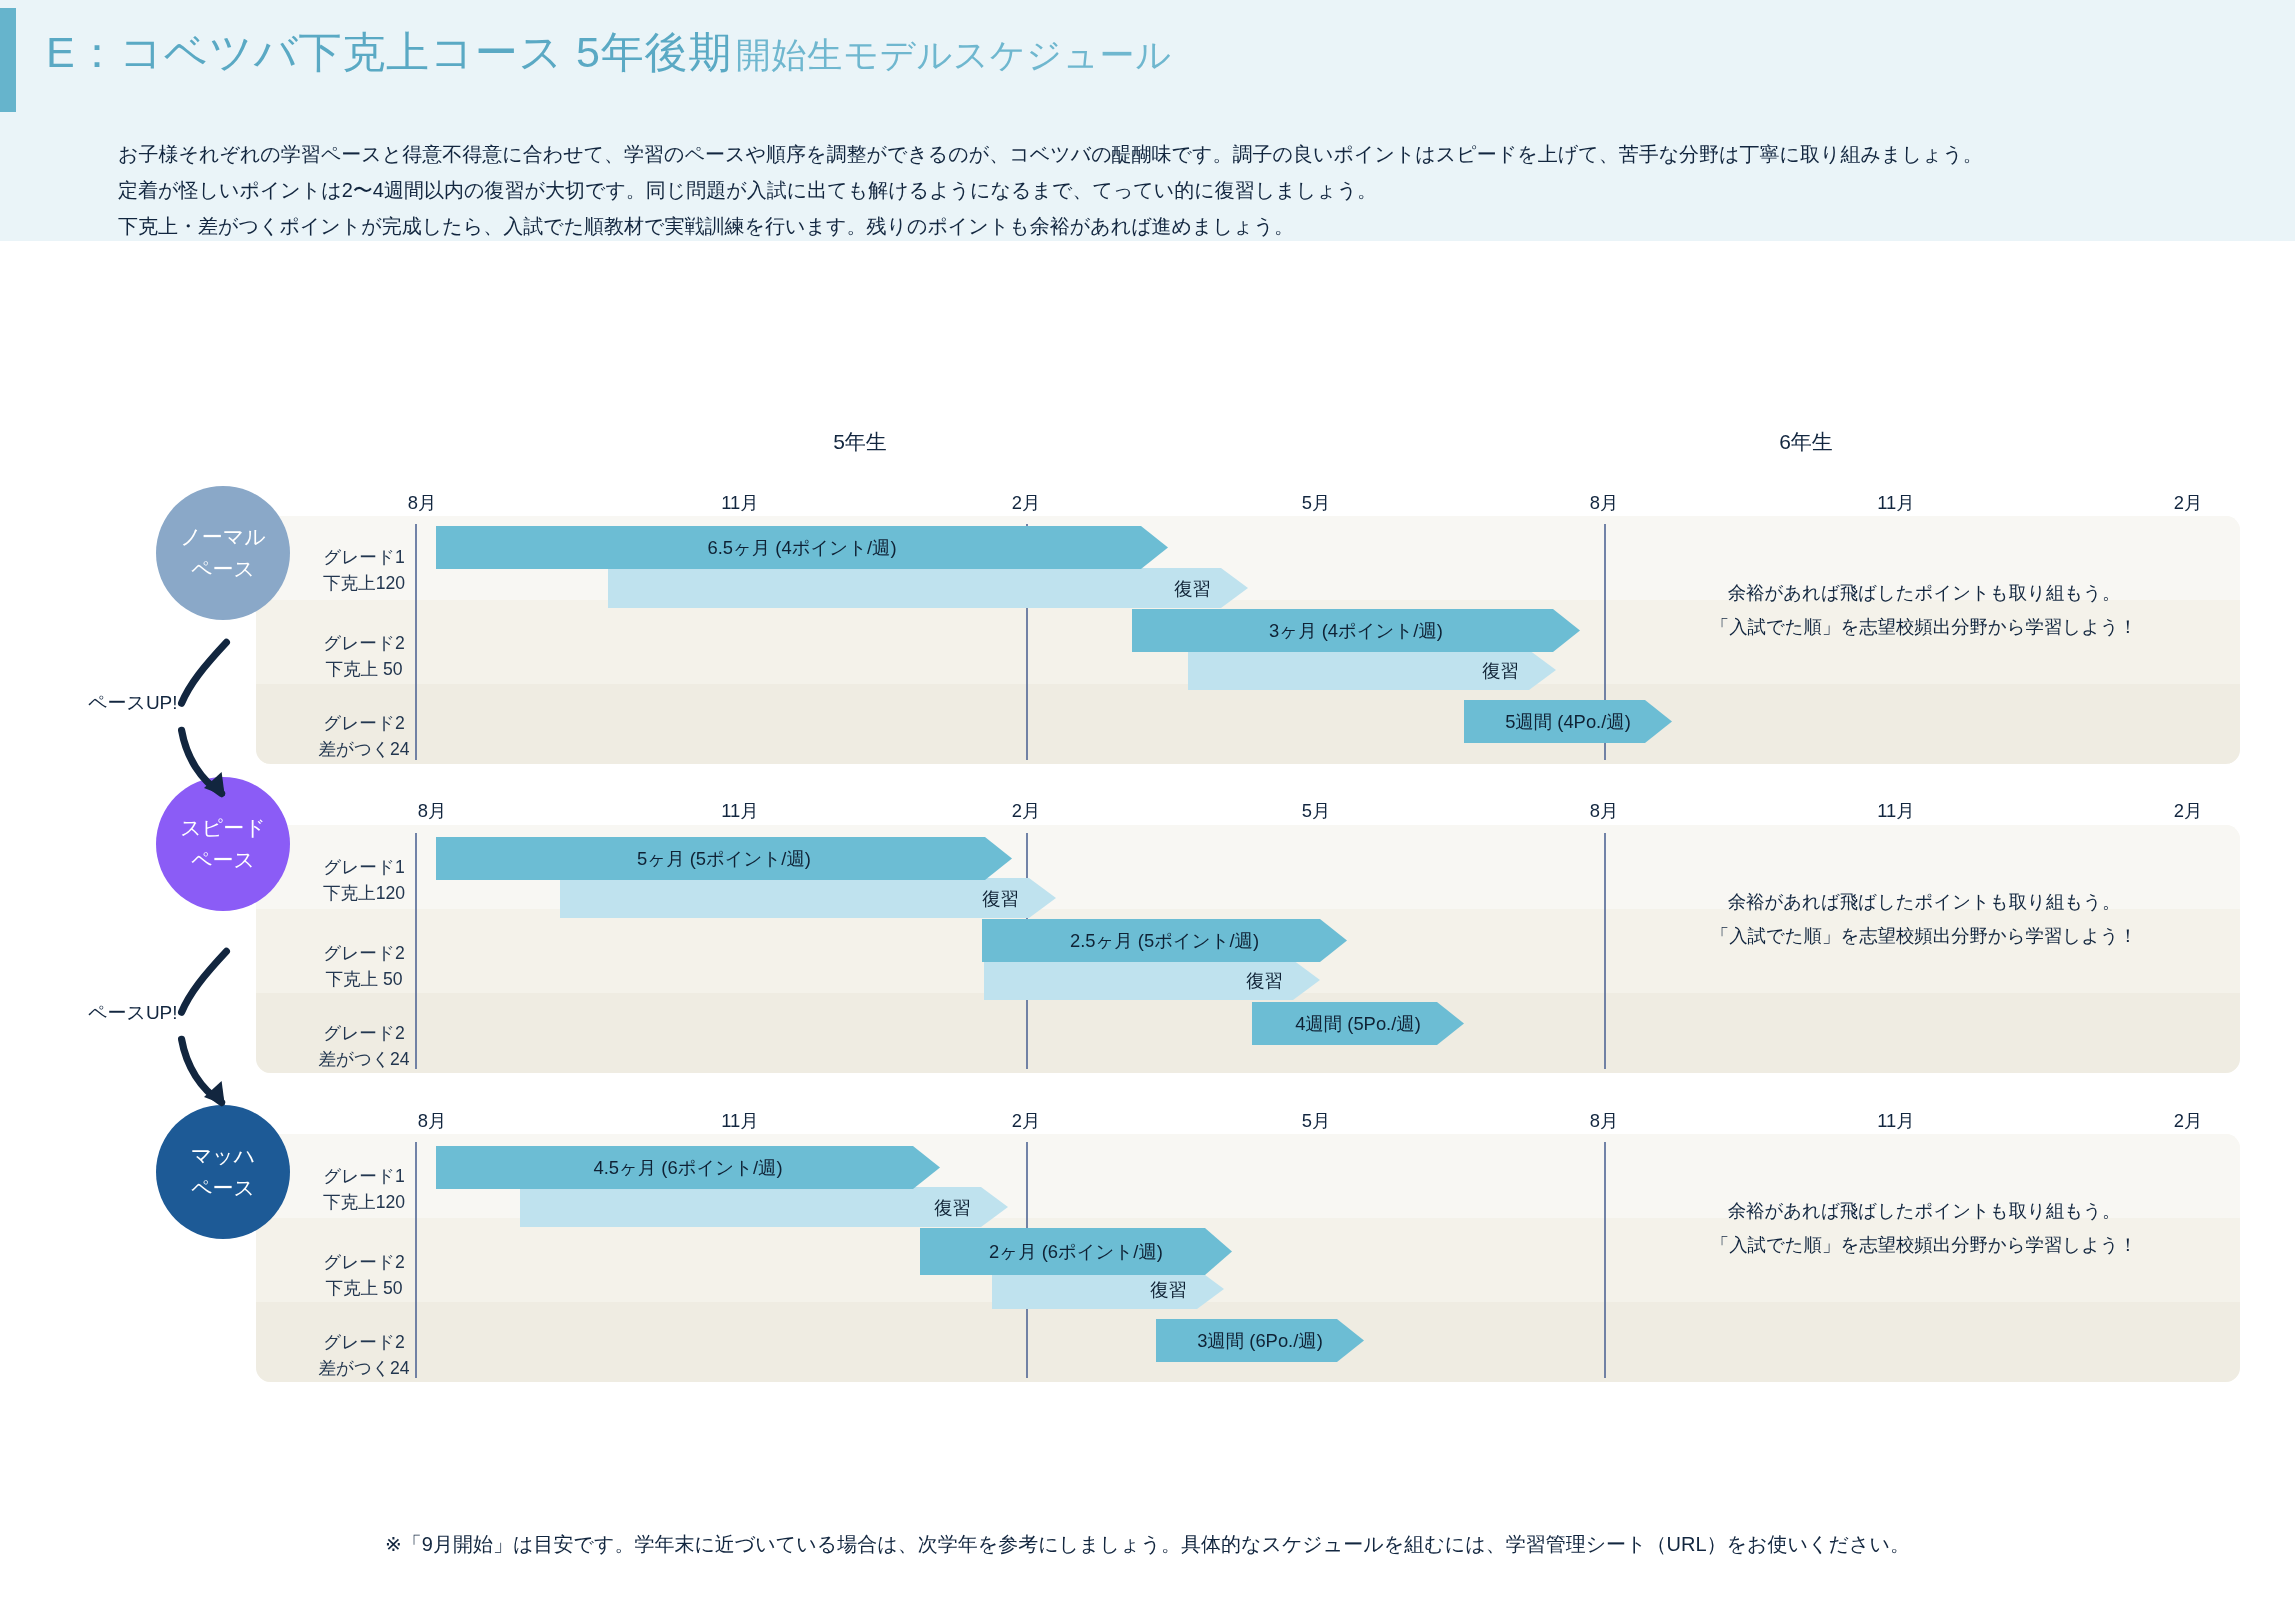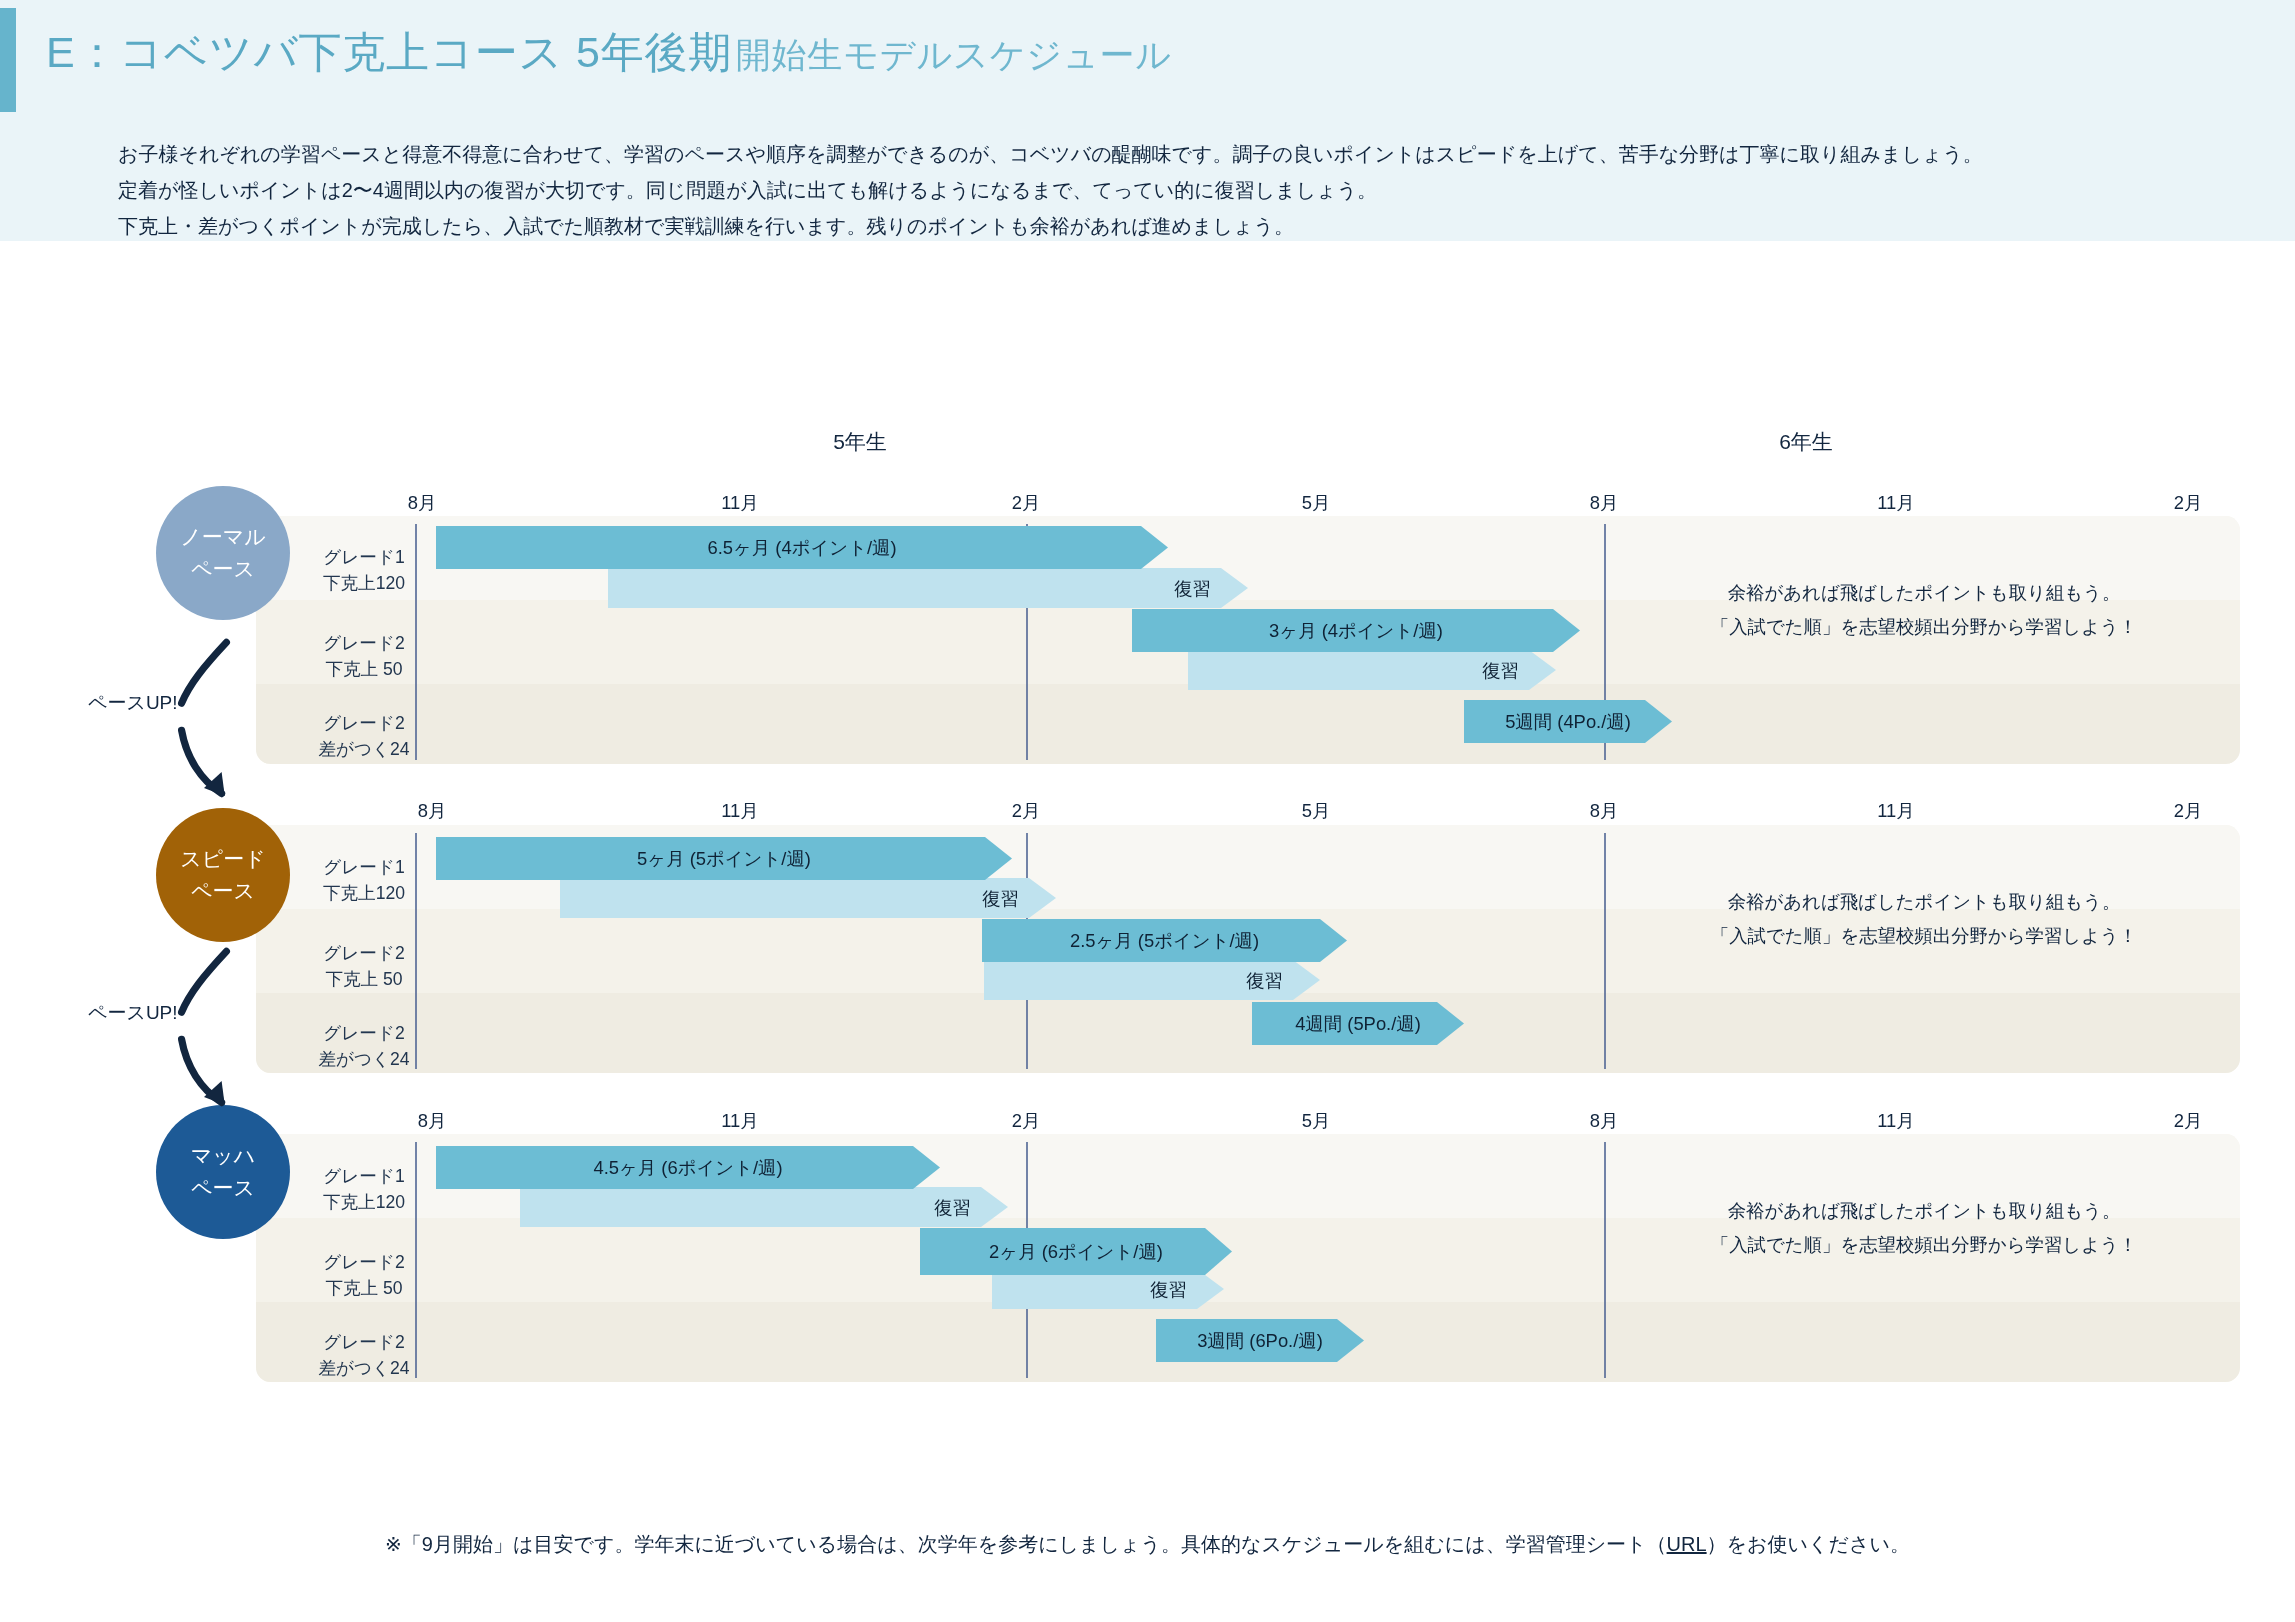--- a/index.html
+++ b/index.html
@@ -95,21 +95,21 @@
   .paceup{
     position:absolute;z-index:7;
   }
   .paceup-label{
     position:absolute;font-size:19px;color:#12263f;white-space:nowrap;z-index:8;
   }
   .footnote{
     position:absolute;left:50%;transform:translateX(-50%);
     bottom:64px;font-size:20px;color:#12263f;white-space:nowrap;
   }
-  .ul{text-decoration:underline;}
+  .ul{}
 </style>
 </head>
 <body>
 
 <div class="header-band">
   <div class="header-accent"></div>
   <div class="title-row">
     <span class="title-main">E：コベツバ下克上コース  5年後期</span>
     <span class="title-sub">開始生モデルスケジュール</span>
   </div>
@@ -177,21 +177,21 @@
   </div>
 
   <svg class="paceup" style="left:148px;top:300px;" width="104" height="164" viewBox="0 0 130 205">
     <path d="M98 8 C70 38, 52 60, 42 84" stroke="#12263f" stroke-width="9" fill="none" stroke-linecap="round"></path>
     <path d="M42 118 C48 152, 66 180, 92 197" stroke="#12263f" stroke-width="9" fill="none" stroke-linecap="round"></path>
     <path d="M96 200 L70 190 L92 170 Z" fill="#12263f"></path>
   </svg>
   <div class="paceup-label" style="left:88px;top:354px;">ペースUP!</div>
 
   <div class="section">
-    <div class="circle" style="left:156px;top:472px;width:134px;height:134px;background:#a16207;">
+    <div class="circle" style="left:156px;top:441px;width:134px;height:134px;background:#8b5cf6;">
       <span>スピード</span>
       <span>ペース</span>
     </div>
 
     <div class="month-label" style="left:432px;top:462px;">8月</div>
     <div class="month-label" style="left:740px;top:462px;">11月</div>
     <div class="month-label" style="left:1026px;top:462px;">2月</div>
     <div class="month-label" style="left:1316px;top:462px;">5月</div>
     <div class="month-label" style="left:1604px;top:462px;">8月</div>
     <div class="month-label" style="left:1896px;top:462px;">11月</div>

